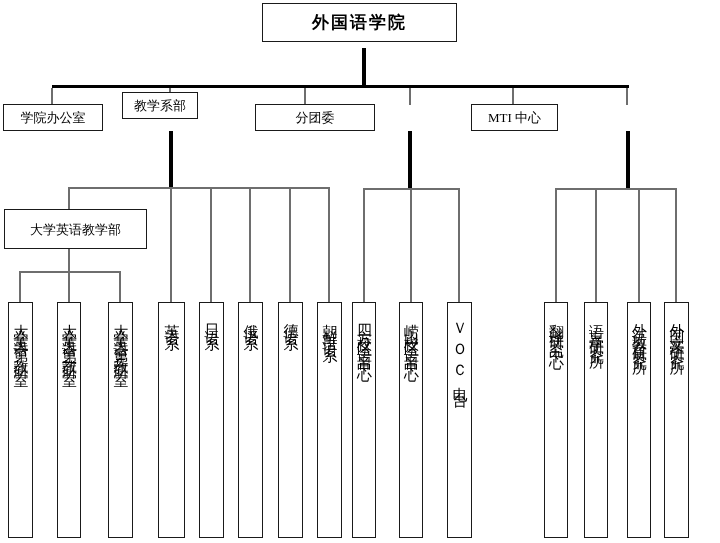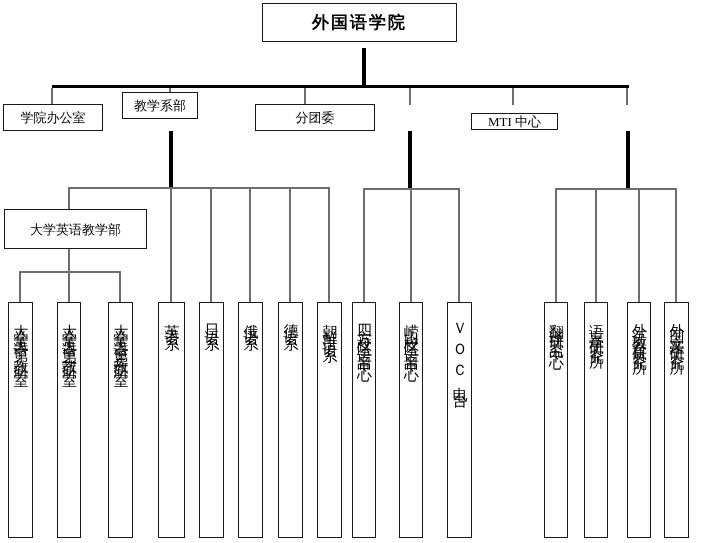--- a/index.html
+++ b/index.html
@@ -75,21 +75,21 @@
 
   <div class="box" style="left:3px;top:104px;width:100px;height:27px">
     <span>学院办公室</span>
   </div>
   <div class="box" style="left:122px;top:92px;width:76px;height:27px">
     <span>教学系部</span>
   </div>
   <div class="box" style="left:255px;top:104px;width:120px;height:27px">
     <span>分团委</span>
   </div>
-  <div class="box" style="left:471px;top:113px;width:87px;height:17px">
+  <div class="box" style="left:471px;top:104px;width:87px;height:27px">
     <span>MTI 中心</span>
   </div>
 
   <div class="box" style="left:4px;top:209px;width:143px;height:40px">
     <span>大学英语教学部</span>
   </div>
 
   <div class="vbox" style="left:8px;top:302px;width:25px;height:236px">
     <span>大学英语第一教研室</span>
   </div>

